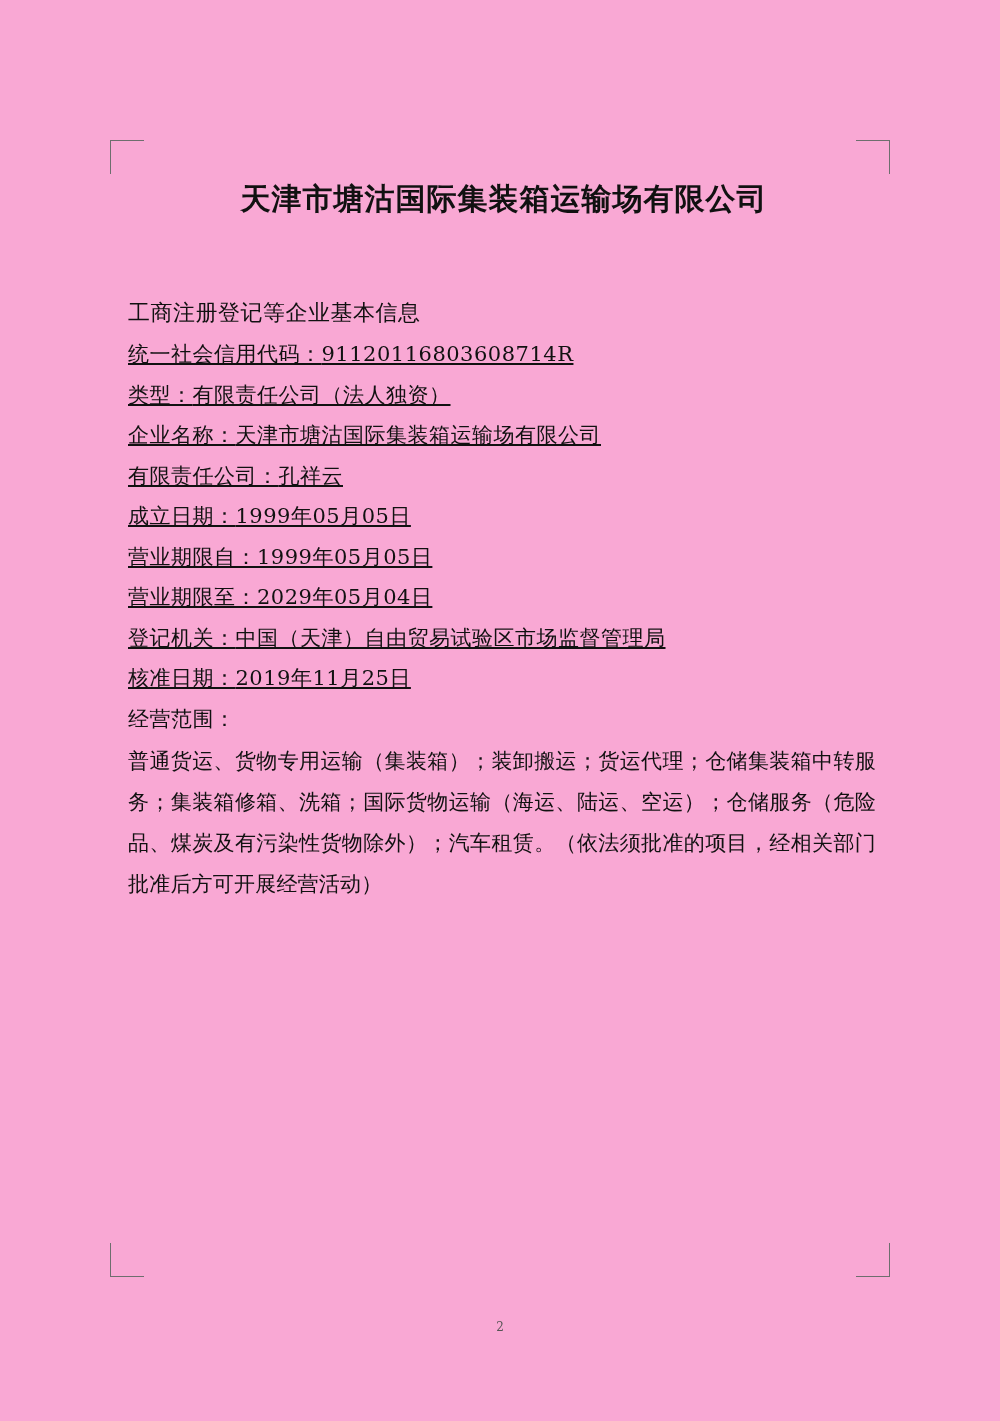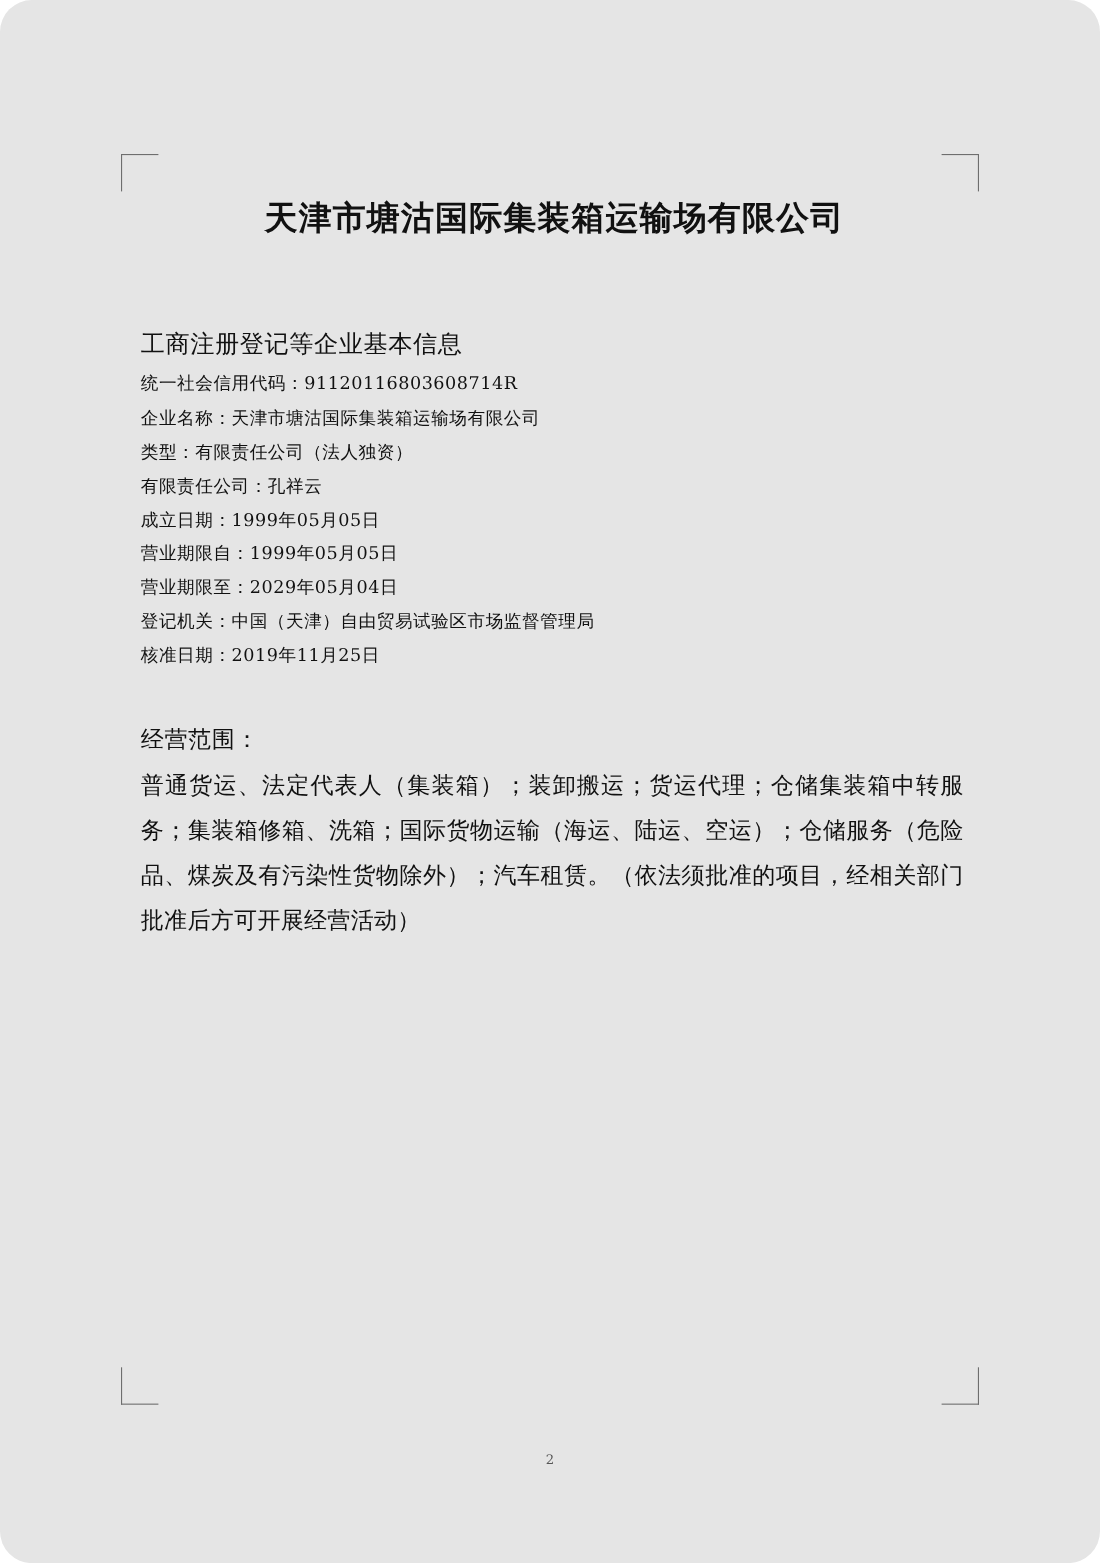--- a/index.html
+++ b/index.html
@@ -4,25 +4,24 @@
 <style>
   html, body {
     margin: 0;
     padding: 0;
     background: #ffffff;
   }
   .page {
     position: relative;
     width: 1000px;
     height: 1421px;
-    background: #e5e5e5;
+    background: #f9a8d4;
     overflow: hidden;
     font-family: "DejaVu Serif", "Liberation Serif", serif;
     color: #111111;
-    border-radius: 29px;
   }
 
   
   .crop {
     position: absolute;
     width: 34px;
     height: 34px;
     pointer-events: none;
   }
   .crop i {
@@ -67,33 +66,33 @@
 
   .section-heading {
     font-size: 22px;
     font-weight: normal;
     margin-top: 78px;
     margin-bottom: 6px;
     letter-spacing: 0.5px;
   }
 
   .field-line {
-    font-size: 16px;
+    font-size: 21px;
     line-height: 1.93;
     letter-spacing: 0.5px;
     white-space: nowrap;
+    text-decoration: underline;
   }
   .field-line .label { }
   .field-line .value { }
 
   .scope-label {
     font-size: 21px;
     line-height: 1.93;
     letter-spacing: 0.5px;
-    margin-top: 40px;
   }
 
   .scope-body {
     font-size: 21px;
     line-height: 1.95;
     letter-spacing: 0.2px;
     text-align: justify;
     margin-top: 2px;
     width: 748px;
   }
@@ -134,24 +133,24 @@
   <div class="content">
 
     <h1 class="doc-title">天津市塘沽国际集装箱运输场有限公司</h1>
 
     <div class="section-heading">工商注册登记等企业基本信息</div>
 
     <div class="field-line">
       <span class="label">统一社会信用代码：</span><span class="value">91120116803608714R</span>
     </div>
     <div class="field-line">
-      <span class="label">企业名称：</span><span class="value">天津市塘沽国际集装箱运输场有限公司</span>
+      <span class="label">类型：</span><span class="value">有限责任公司（法人独资）</span>
     </div>
     <div class="field-line">
-      <span class="label">类型：</span><span class="value">有限责任公司（法人独资）</span>
+      <span class="label">企业名称：</span><span class="value">天津市塘沽国际集装箱运输场有限公司</span>
     </div>
     <div class="field-line">
       <span class="label">有限责任公司：</span><span class="value">孔祥云</span>
     </div>
     <div class="field-line">
       <span class="label">成立日期：</span><span class="value">1999年05月05日</span>
     </div>
     <div class="field-line">
       <span class="label">营业期限自：</span><span class="value">1999年05月05日</span>
     </div>
@@ -159,19 +158,19 @@
       <span class="label">营业期限至：</span><span class="value">2029年05月04日</span>
     </div>
     <div class="field-line">
       <span class="label">登记机关：</span><span class="value">中国（天津）自由贸易试验区市场监督管理局</span>
     </div>
     <div class="field-line">
       <span class="label">核准日期：</span><span class="value">2019年11月25日</span>
     </div>
 
     <div class="scope-label">经营范围：</div>
-    <div class="scope-body">普通货运、法定代表人（集装箱）；装卸搬运；货运代理；仓储集装箱中转服务；集装箱修箱、洗箱；国际货物运输（海运、陆运、空运）；仓储服务（危险品、煤炭及有污染性货物除外）；汽车租赁。（依法须批准的项目，经相关部门批准后方可开展经营活动）</div>
+    <div class="scope-body">普通货运、货物专用运输（集装箱）；装卸搬运；货运代理；仓储集装箱中转服务；集装箱修箱、洗箱；国际货物运输（海运、陆运、空运）；仓储服务（危险品、煤炭及有污染性货物除外）；汽车租赁。（依法须批准的项目，经相关部门批准后方可开展经营活动）</div>
 
   </div>
 
   <div class="page-number">2</div>
 
 </div>
 
 </body></html>

